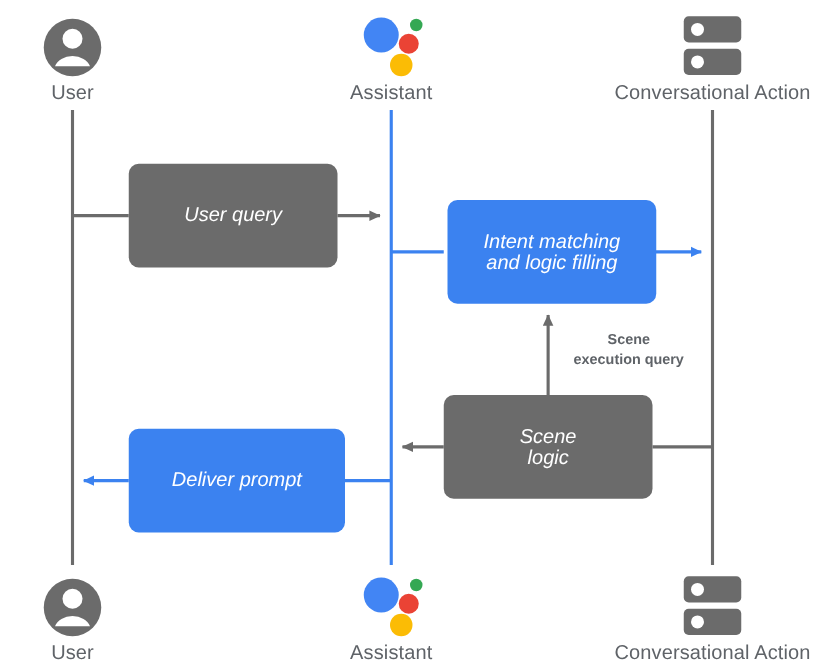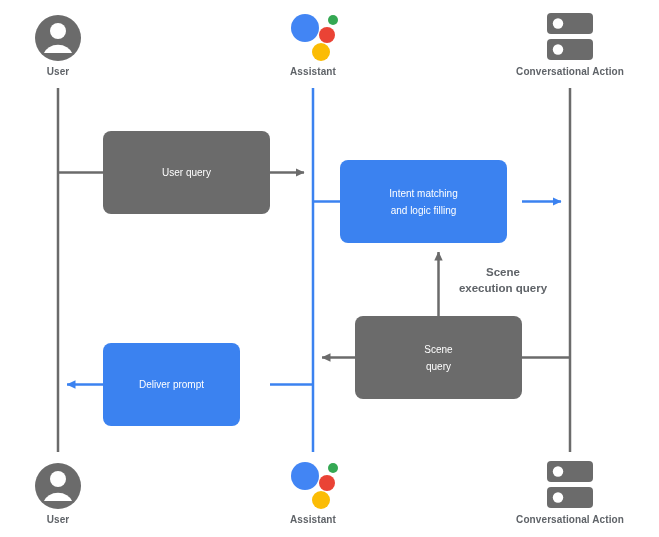--- a/index.html
+++ b/index.html
@@ -15,39 +15,40 @@
     overflow: hidden;
   }
   #diagram {
     position: absolute;
     inset: 0;
     width: 659px;
     height: 537px;
   }
   .actor-label {
     position: absolute;
-    font-size: 10px;
-    font-weight: bold;
+    font-size: 16px;
+    font-weight: normal;
     color: #5f6368;
     text-align: center;
     white-space: nowrap;
     transform: translateX(-50%);
     letter-spacing: 0.1px;
   }
   .node-box {
     position: absolute;
     border-radius: 8px;
     display: flex;
     align-items: center;
     justify-content: center;
     text-align: center;
     color: #ffffff;
-    font-size: 10px;
+    font-size: 16px;
     line-height: 17px;
     box-sizing: border-box;
+    font-style: italic;
   }
   .node-gray { background: #6b6b6b; }
   .node-blue { background: #3b82f0; }
   .loop-label {
     position: absolute;
     font-size: 11.5px;
     font-weight: bold;
     color: #5f6368;
     text-align: center;
     line-height: 16px;
@@ -143,34 +144,34 @@
 <div class="actor-label" style="left:570px; top:66px;">Conversational Action</div>
 
 <div class="actor-label" style="left:58px; top:514px;">User</div>
 <div class="actor-label" style="left:313px; top:514px;">Assistant</div>
 <div class="actor-label" style="left:570px; top:514px;">Conversational Action</div>
 
 <div class="node-box node-gray" style="left:103px; top:131px; width:167px; height:83px;">
   <span>User query</span>
 </div>
 
-<div class="node-box node-blue" style="left:340px; top:160px; width:167px; height:83px;">
+<div class="node-box node-blue" style="left:358px; top:160px; width:167px; height:83px;">
   <span>
     <span>Intent matching</span><br>
     <span>and logic filling</span>
   </span>
 </div>
 
 <div class="node-box node-gray" style="left:355px; top:316px; width:167px; height:83px;">
   <span>
     <span>Scene</span><br>
-    <span>query</span>
+    <span>logic</span>
   </span>
 </div>
 
-<div class="node-box node-blue" style="left:103px; top:343px; width:137px; height:83px;">
+<div class="node-box node-blue" style="left:103px; top:343px; width:173px; height:83px;">
   <span>Deliver prompt</span>
 </div>
 
 <div class="loop-label" style="left:503px; top:264px;">
   <span>Scene</span><br>
   <span>execution query</span>
 </div>
 
 </body></html>

